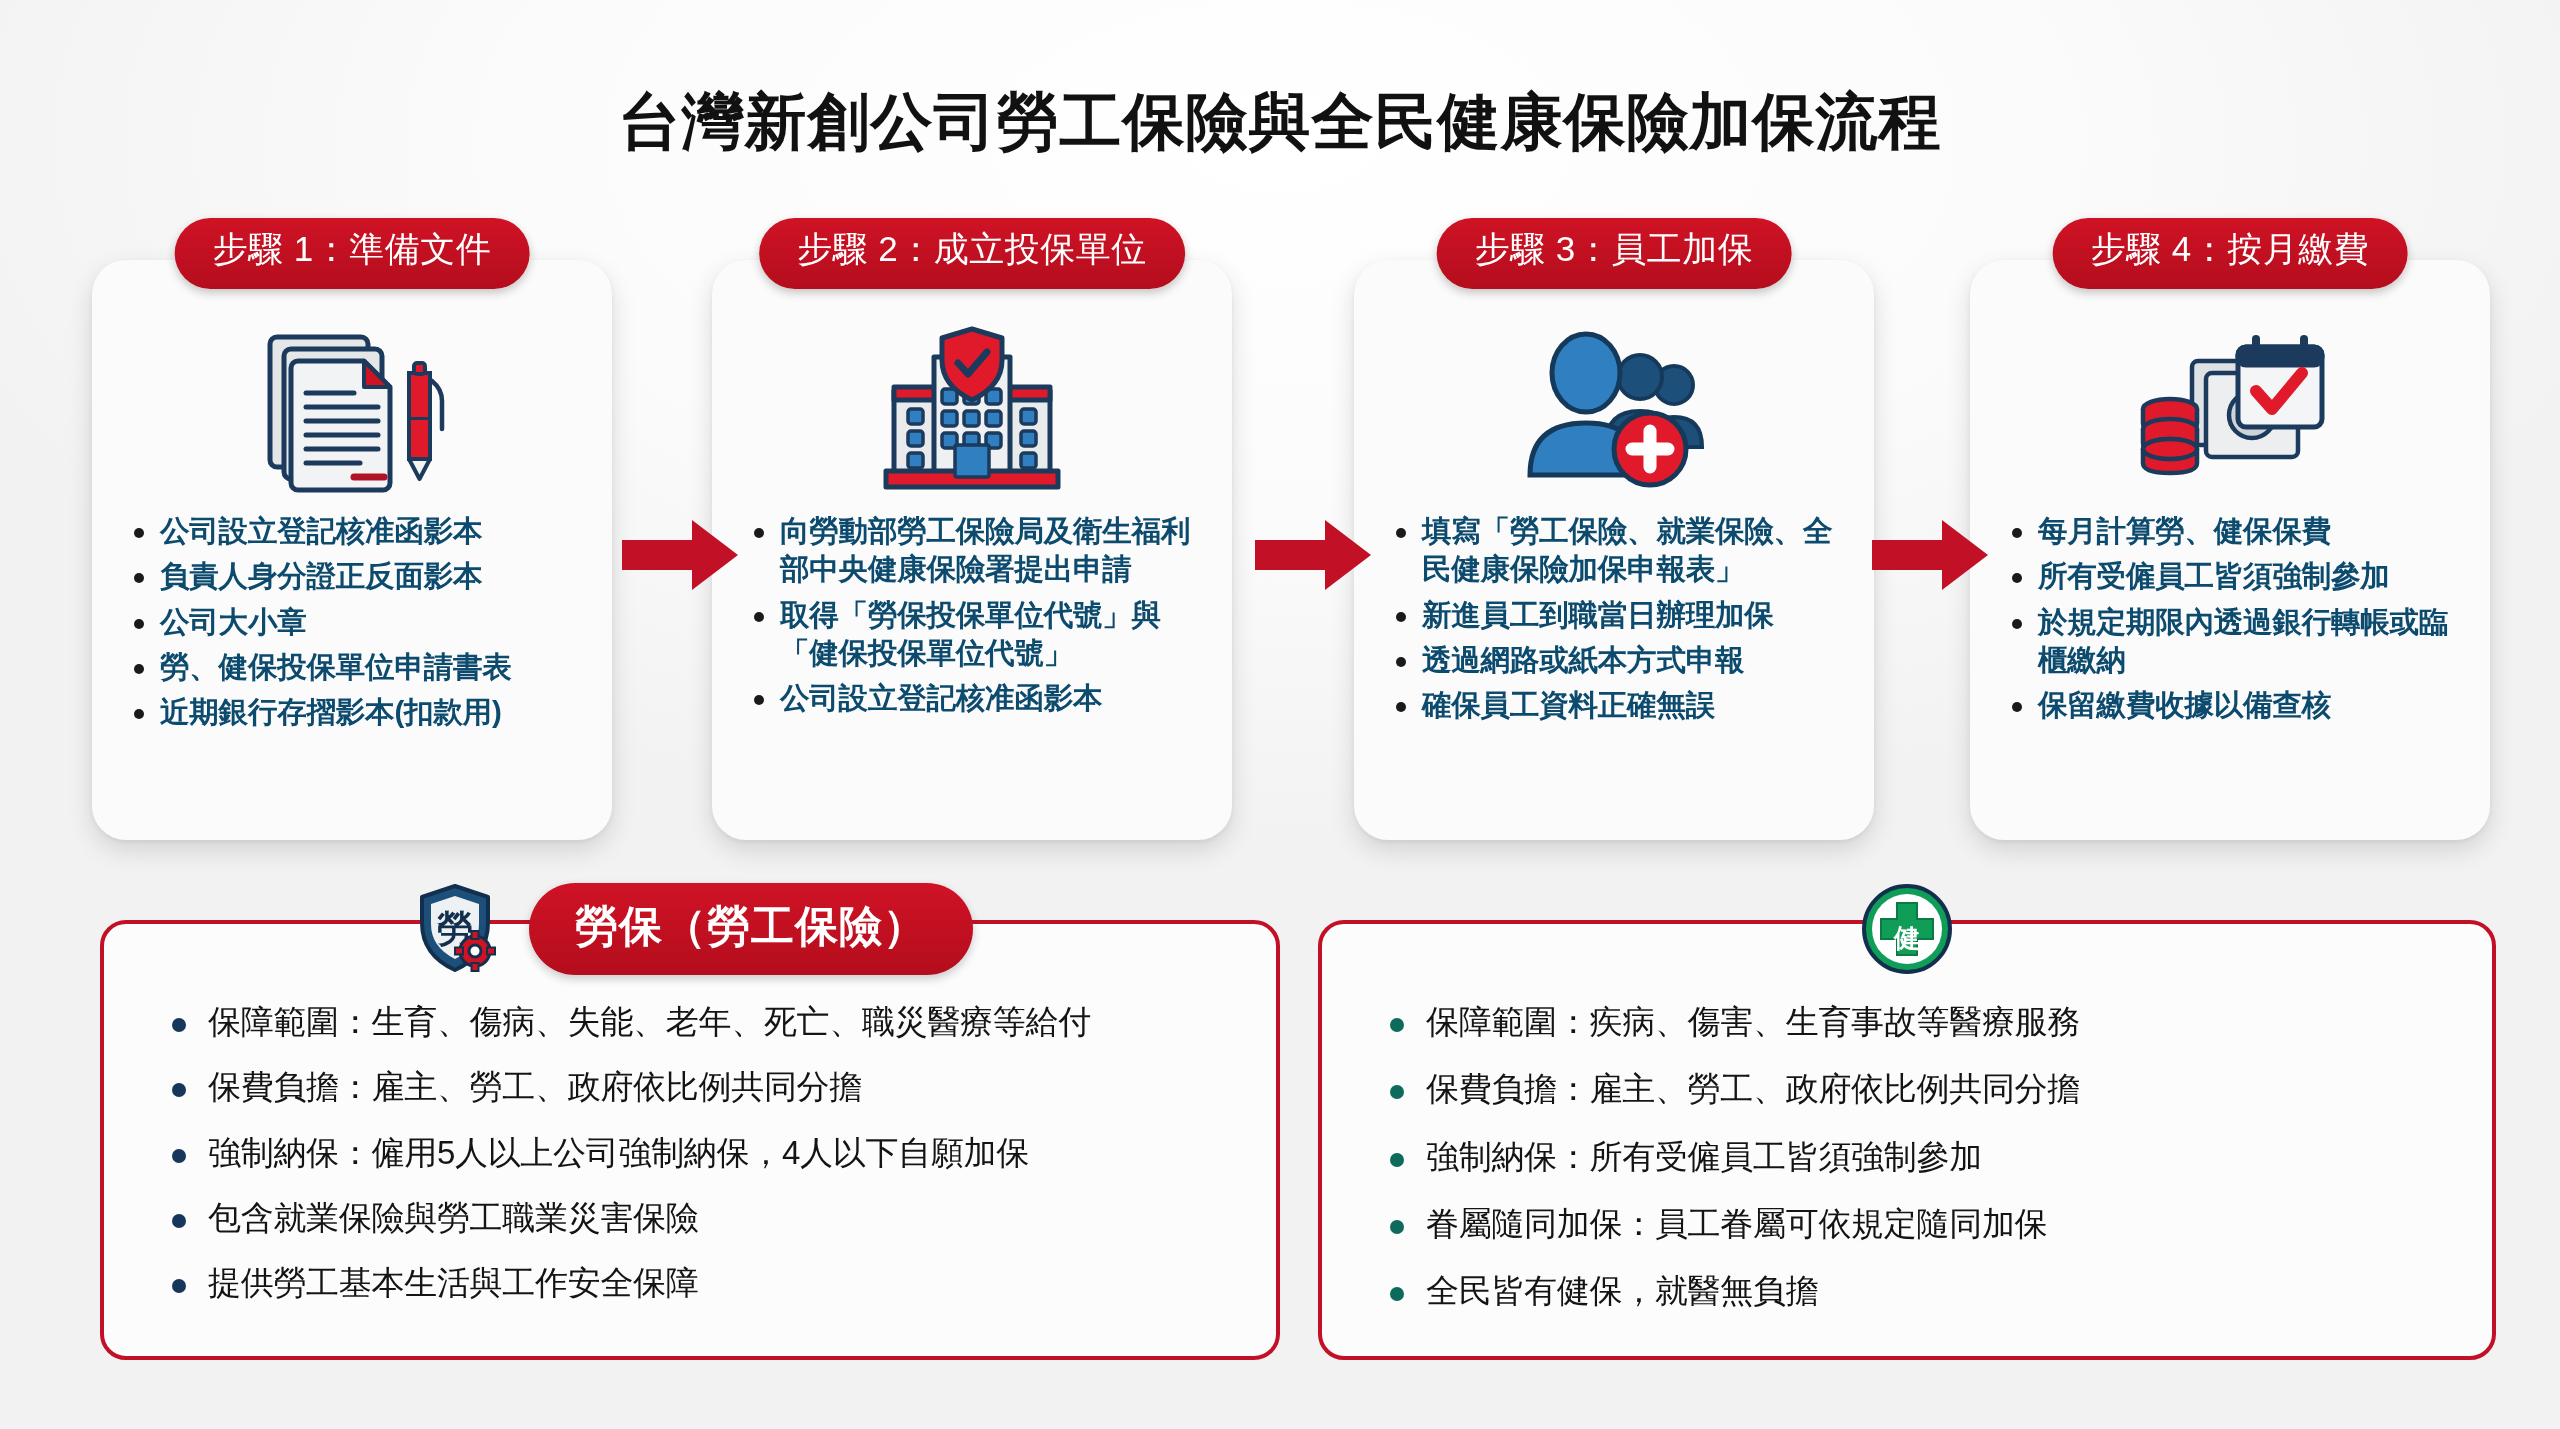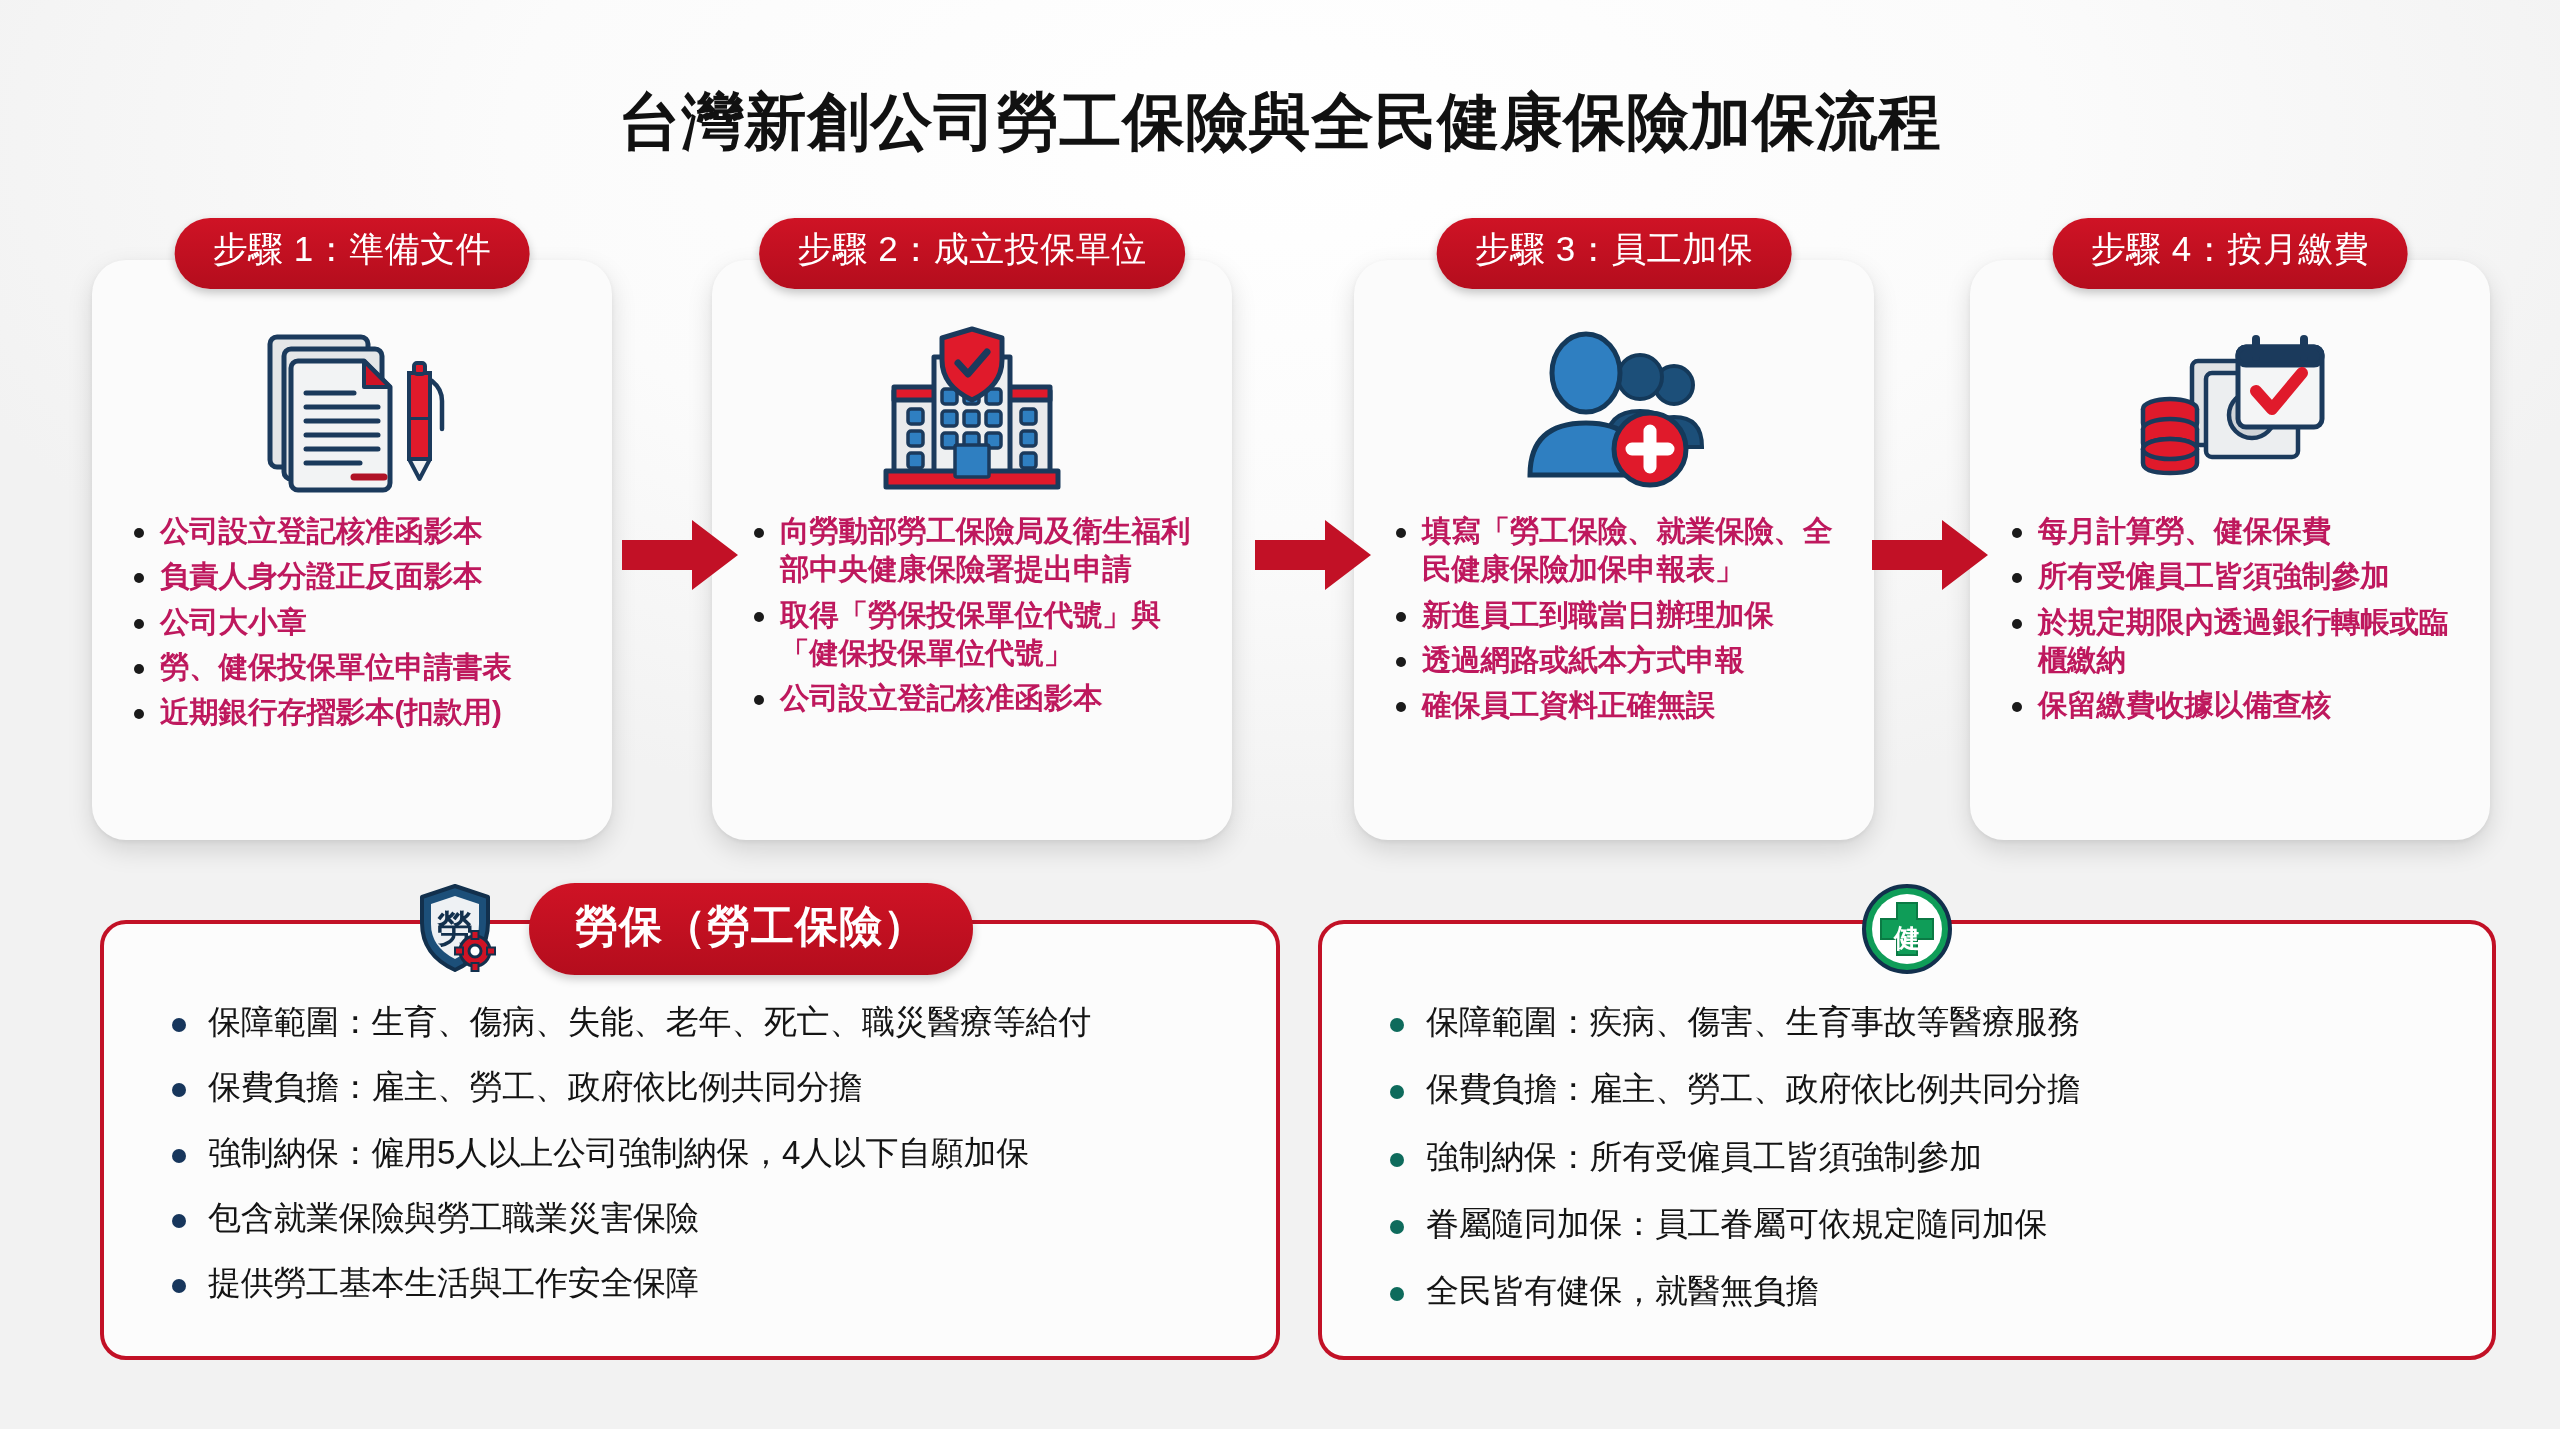--- a/index.html
+++ b/index.html
@@ -76,21 +76,21 @@
     position: absolute;
     top: 252px; left: 34px; right: 22px;
     list-style: none;
   }
   .step-list li {
     position: relative;
     padding-left: 34px;
     font-size: 29.5px;
     font-weight: 700;
     line-height: 1.30;
-    color: #be185d;
+    color: #0c4a6e;
     margin-bottom: 7px;
     letter-spacing: -0.2px;
   }
   .step-list li::before {
     content: "";
     position: absolute;
     left: 8px; top: 16px;
     width: 10px; height: 10px;
     border-radius: 50%;
     background: #1a1a1a;

